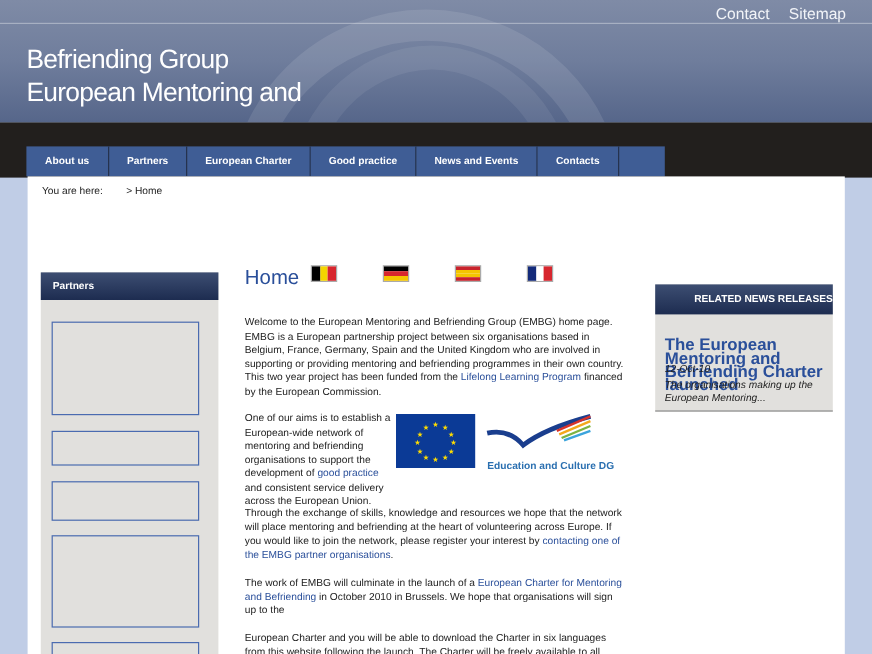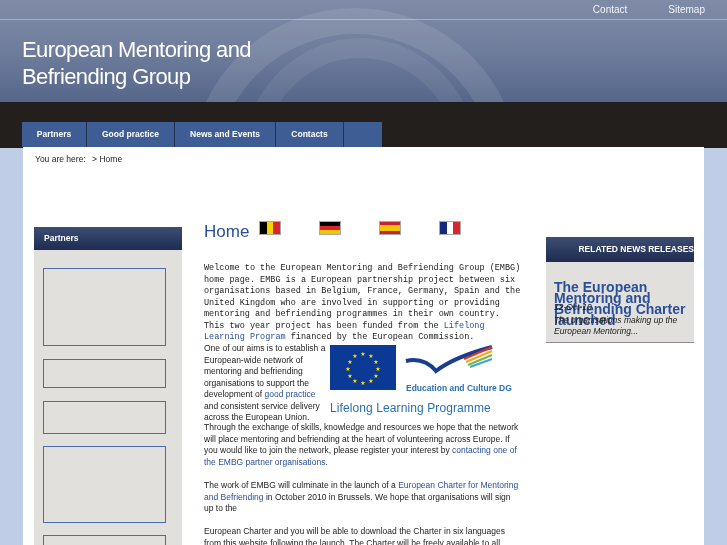--- a/index.html
+++ b/index.html
@@ -7,21 +7,21 @@
   body { font-family:"Liberation Sans", sans-serif; background:#c0cde6; position:relative; color:#222; }
 
   .header { position:absolute; left:0; top:0; width:727px; height:102px;
     background:linear-gradient(180deg,#7f8ba6 0%,#6f7d9c 50%,#56668a 100%); overflow:hidden; }
   .header .arc1 { position:absolute; left:190px; top:8px; width:330px; height:330px; border-radius:50%;
     border:26px solid rgba(255,255,255,0.10); }
   .header .arc2 { position:absolute; left:240px; top:38px; width:240px; height:260px; border-radius:50%;
     border:20px solid rgba(255,255,255,0.07); }
   .header .topline { position:absolute; left:0; top:19px; width:727px; height:1px; background:rgba(255,255,255,0.35); }
   .util { position:absolute; right:22px; top:4px; display:flex; gap:16px; }
-  .util a { color:#f2f4f8; font-size:10px; text-decoration:none;margin-left:25px; }
+  .util a { color:#f2f4f8; font-size:13px; text-decoration:none; }
   .logo { position:absolute; left:22px; top:36px; color:#fff; font-size:22px; line-height:27px; letter-spacing:-0.6px; }
 
   .navbar { position:absolute; left:0; top:102px; width:727px; height:46px; background:#221f1d; }
   .nav { position:absolute; left:22px; top:122px; display:flex; height:25px; }
   .nav a { display:block; height:25px; line-height:24px; background:#3f5d95; color:#fff; font-size:8.5px; font-weight:bold;
     text-align:center; text-decoration:none; border-right:1px solid #25324e; }
   .nav a:last-child { border-right:none; }
 
   .content { position:absolute; left:23px; top:147px; width:681px; height:398px; background:#fff; }
   .breadcrumb { position:absolute; left:35px; top:154px; font-size:8.5px; color:#222; }
@@ -56,39 +56,41 @@
 
 <div class="header">
   <div class="arc1"></div>
   <div class="arc2"></div>
   <div class="topline"></div>
   <div class="util">
     <a href="#">Contact</a>
     <a href="#">Sitemap</a>
   </div>
   <div class="logo">
+    <div>Befriending Group</div>
     <div>European Mentoring and</div>
-    <div>Befriending Group</div>
   </div>
 </div>
 
 <div class="navbar"></div>
 <div class="nav" id="nav">
+    <a href="#" style="width: 69px;">About us</a>
     <a href="#" style="width: 65px;">Partners</a>
+    <a href="#" style="width: 103px;">European Charter</a>
     <a href="#" style="width: 88px;">Good practice</a>
     <a href="#" style="width: 101px;">News and Events</a>
     <a href="#" style="width: 68px;">Contacts</a>
     <a href="#" style="width: 38px;"></a>
   </div>
 
 <div class="content"></div>
 
 <div class="breadcrumb">
   <span>You are here:</span>
-  <span style="margin-left:4px">&gt; Home</span>
+  <span style="margin-left:17px">&gt; Home</span>
 </div>
 
 <div class="left-box" id="leftbox">
   <div class="box-head">Partners</div>
 <div class="pbox" style="top: 41px; height: 78px;"></div>
     <div class="pbox" style="top: 132px; height: 29px;"></div>
     <div class="pbox" style="top: 174px; height: 33px;"></div>
     <div class="pbox" style="top: 219px; height: 77px;"></div>
     <div class="pbox" style="top: 308px; height: 20px;"></div>
   </div>
@@ -111,21 +113,21 @@
       <span style="background: rgb(244, 198, 0);"></span>
       <span style="background: rgb(200, 35, 44);"></span>
     </div>
     <div class="flag v" style="left: 439px;">
       <span style="background: rgb(19, 42, 122);"></span>
       <span style="background: rgb(255, 255, 255);"></span>
       <span style="background: rgb(215, 38, 46);"></span>
     </div>
   </div>
 
-<div class="para" style="top:263px;font-family:Liberation Mono, monospace;">
+<div class="para" style="top:263px;">
   <span>Welcome to the European Mentoring and Befriending Group (EMBG) home page. EMBG is a European partnership project between six organisations based in Belgium, France, Germany, Spain and the United Kingdom who are involved in supporting or providing mentoring and befriending programmes in their own country. This two year project has been funded from the </span><a href="#">Lifelong Learning Program</a><span> financed by the European Commission.</span>
 </div>
 
 <div class="para" style="top:343px; width:122px;">
   <span>One of our aims is to establish a European-wide network of mentoring and befriending organisations to support the development of </span><a href="#">good practice</a><span> and consistent service delivery across the European Union.</span>
 </div>
 <div class="para" style="top:422px;">
   <span>Through the exchange of skills, knowledge and resources we hope that the network will place mentoring and befriending at the heart of volunteering across Europe. If you would like to join the network, please register your interest by </span><a href="#">contacting one of the EMBG partner organisations</a><span>.</span>
 </div>
 
@@ -149,21 +151,20 @@
     </svg>
   </div>
   <svg style="position:absolute;left:74px;top:0" width="92" height="36" viewBox="0 0 92 36">
     <path d="M2 16 Q20 12 32 26 Q50 12 88 2" stroke="#1a3e8e" stroke-width="4" fill="none"></path>
     <path d="M60 14 L88 2" stroke="#d6332b" stroke-width="2" fill="none"></path>
     <path d="M62 17 L88 6" stroke="#f3a81c" stroke-width="2" fill="none"></path>
     <path d="M64 20 L88 10" stroke="#7cb342" stroke-width="2" fill="none"></path>
     <path d="M66 22 L88 14" stroke="#3ba4dc" stroke-width="2" fill="none"></path>
   </svg>
   <div class="eu-text1">Education and Culture DG</div>
-  <div class="eu-text2">Lifelong Learning Programme</div>
 </div>
 
 <div class="para" style="top:480px;">
   <span>The work of EMBG will culminate in the launch of a </span><a href="#">European Charter for Mentoring and Befriending</a><span> in October 2010 in Brussels. We hope that organisations will sign up to the</span>
 </div>
 <div class="para" style="top:526px;">European Charter and you will be able to download the Charter in six languages from this website following the launch. The Charter will be freely available to all mentoring</div>
 
 <div class="right-box">
   <div class="box-head">RELATED NEWS RELEASES</div>
   <a href="#" class="news-title">The European Mentoring and Befriending Charter launched</a>

